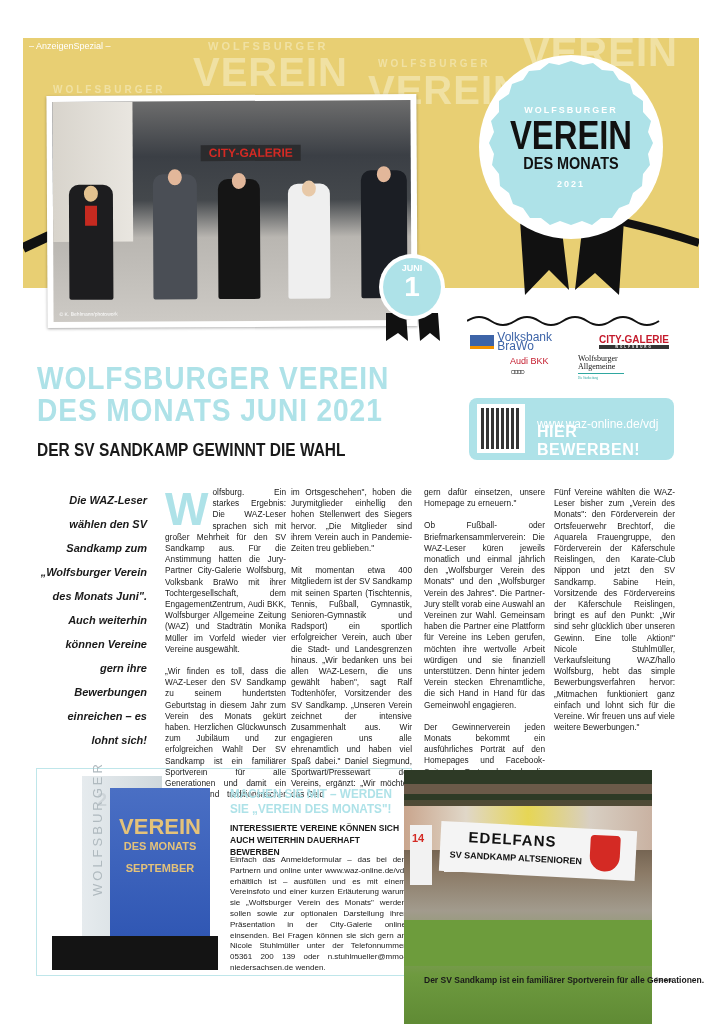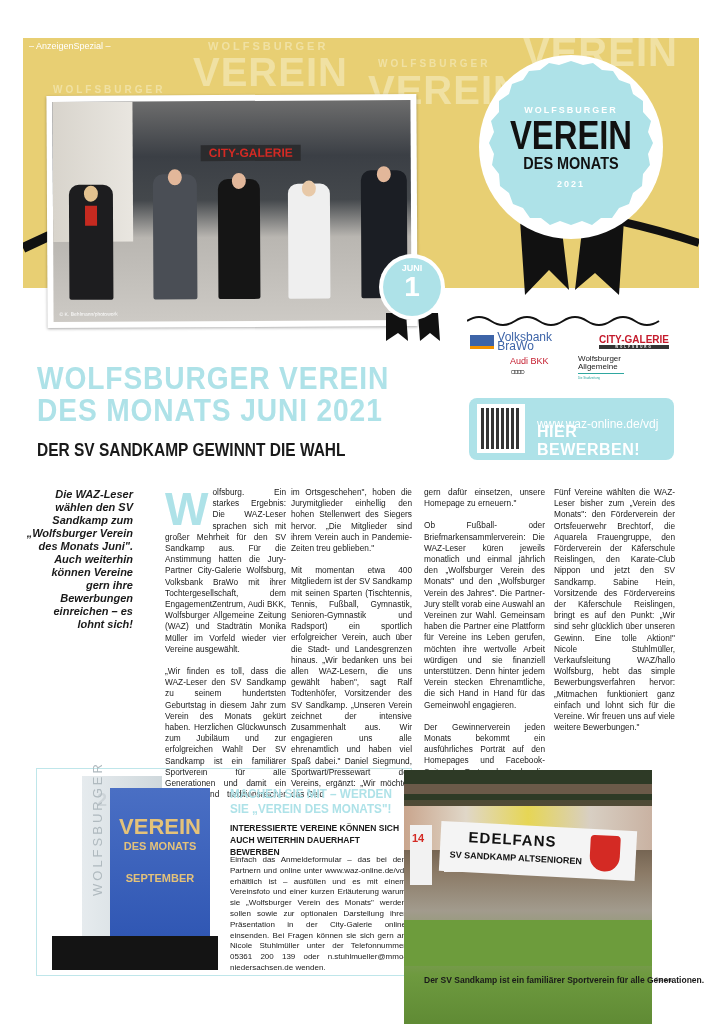--- a/index.html
+++ b/index.html
@@ -25,21 +25,21 @@
   .qr{position:absolute;left:8px;top:6px;width:48px;height:49px;background:#fff;padding:4px}
   .qr-grid{width:100%;height:100%;background:
     repeating-linear-gradient(90deg,#111 0 3px,transparent 3px 5px),
     repeating-linear-gradient(0deg,#fff 0 2px,transparent 2px 5px);opacity:.85}
   .hb{position:absolute;left:68px;top:25px;color:#fff;font-weight:bold;font-size:16px;letter-spacing:.5px}
   .hb-url{position:absolute;left:68px;top:19px;color:#fff;font-size:12px}
   
   .h1{position:absolute;left:37px;top:362px;color:#aee2e8;font-weight:bold;font-size:32px;line-height:32px;letter-spacing:1px;transform:scaleX(.88);transform-origin:left}
   .h2{position:absolute;left:37px;top:440px;font-weight:bold;font-size:18px;transform:scaleX(.86);transform-origin:left}
   
-  .lead{position:absolute;left:25px;top:488px;width:108px;text-align:right;font-style:italic;font-weight:bold;font-size:11px;line-height:13px}
+  .lead{position:absolute;left:39px;top:488px;width:108px;text-align:right;font-style:italic;font-weight:bold;font-size:11px;line-height:24px}
   .col{position:absolute;top:487px;width:121px;font-size:8.3px;line-height:11.2px;text-align:justify}
   .col p{margin-bottom:11px}
   .dropcap{float:left;font-size:46px;line-height:40px;color:#aee2e8;font-weight:bold;margin:2px 4px 0 0}
   
   .infobox{position:absolute;left:36px;top:768px;width:376px;height:208px;border:1px solid #bfe6ea}
   .trophy{position:absolute;left:46px;top:776px;width:172px;height:196px}
   .mm-title{position:absolute;left:230px;top:786px;color:#aee2e8;font-weight:bold;font-size:13px;line-height:15px;transform:scaleX(.9);transform-origin:left}
   .mm-sub{position:absolute;left:230px;top:822px;font-weight:bold;font-size:8.5px;line-height:12px}
   .mm-body{position:absolute;left:230px;top:855px;width:176px;font-size:8px;line-height:10.8px;text-align:justify}
   .team-photo{position:absolute;left:404px;top:770px;width:248px;height:256px;overflow:hidden;background:linear-gradient(180deg,#3a4a2e 0%,#5a4a3a 20%,#8b7a66 40%,#a29b8d 55%,#6e9a3f 80%,#5f8a34 100%)}
@@ -120,21 +120,21 @@
   <span style="display:inline-block;vertical-align:middle;color:#3d64a8;width:40px;line-height:9px">Volksbank BraWo</span>
 </div>
 <div class="sponsor" style="left:599px;top:334px;color:#c41a2c;font-weight:bold;font-size:10px">
   <div>CITY-GALERIE</div>
   <div style="background:#333;color:#fff;font-size:3px;text-align:center;letter-spacing:2px">WOLFSBURG</div>
 </div>
 <div class="sponsor" style="left:510px;top:356px;font-size:9px">
   <div style="color:#c41a2c">Audi BKK</div>
   <div style="font-size:10px;letter-spacing:-3px">○○○○</div>
 </div>
-<div class="sponsor" style="left:578px;top:355px;width:46px;font-family:Liberation Sans, sans-serif;font-size:8px;line-height:8px">
+<div class="sponsor" style="left:578px;top:355px;width:46px;font-family:Liberation Serif, serif;font-size:8px;line-height:8px">
   <div>Wolfsburger Allgemeine</div>
   <div style="border-top:1px solid #2fa7a0;margin-top:2px;font-size:3px;color:#2fa7a0">Die Stadtzeitung</div>
 </div>
 
 <div class="qrbox">
   <div class="qr">
       <div class="qr-grid"></div>
     </div>
   <div class="hb">HIER BEWERBEN!</div>
   <div class="hb-url">www.waz-online.de/vdj</div>
@@ -166,21 +166,21 @@
 </div>
 
 <div class="infobox"></div>
 <div class="trophy">
   <div style="position:absolute;left:36px;top:0;width:80px;height:168px;background:linear-gradient(90deg,#e6ebee,#cfd8dc);"></div>
   <div style="position:absolute;left:40px;top:14px;width:74px;color:#cdd4d8;font-weight:bold;font-size:18px;letter-spacing:3px;text-align:center">2021</div>
   <div style="position:absolute;left:44px;top:120px;color:#b0babf;font-size:13px;letter-spacing:3px;transform:rotate(-90deg);transform-origin:left top">WOLFSBURGER</div>
   <div style="position:absolute;left:64px;top:12px;width:100px;height:155px;background:linear-gradient(180deg,#4a6fc4,#2f56b3);text-align:center;color:#e4c27a;font-weight:bold">
     <div style="margin-top:26px;font-size:22px">VEREIN</div>
     <div style="font-size:11px">DES MONATS</div>
-    <div style="font-size:11px;margin-top:20px">SEPTEMBER</div>
+    <div style="font-size:11px;margin-top:10px">SEPTEMBER</div>
   </div>
   <div style="position:absolute;left:6px;top:160px;width:166px;height:34px;background:#141414"></div>
 </div>
 <div class="mm-title">
   <div>MACHEN SIE MIT – WERDEN</div>
   <div>SIE „VEREIN DES MONATS"!</div>
 </div>
 <div class="mm-sub" style="width:178px">INTERESSIERTE VEREINE KÖNNEN SICH AUCH WEITERHIN DAUERHAFT BEWERBEN</div>
 <div class="mm-body">Einfach das Anmeldeformular – das bei den Partnern und online unter www.waz-online.de/vdj erhältlich ist – ausfüllen und es mit einem Vereinsfoto und einer kurzen Erläuterung warum sie „Wolfsburger Verein des Monats" werden sollen sowie zur optionalen Darstellung ihrer Präsentation in der City-Galerie online einsenden. Bei Fragen können sie sich gern an Nicole Stuhlmüller unter der Telefonnummer 05361 200 139 oder n.stuhlmueller@mmo-niedersachsen.de wenden.</div>
 

